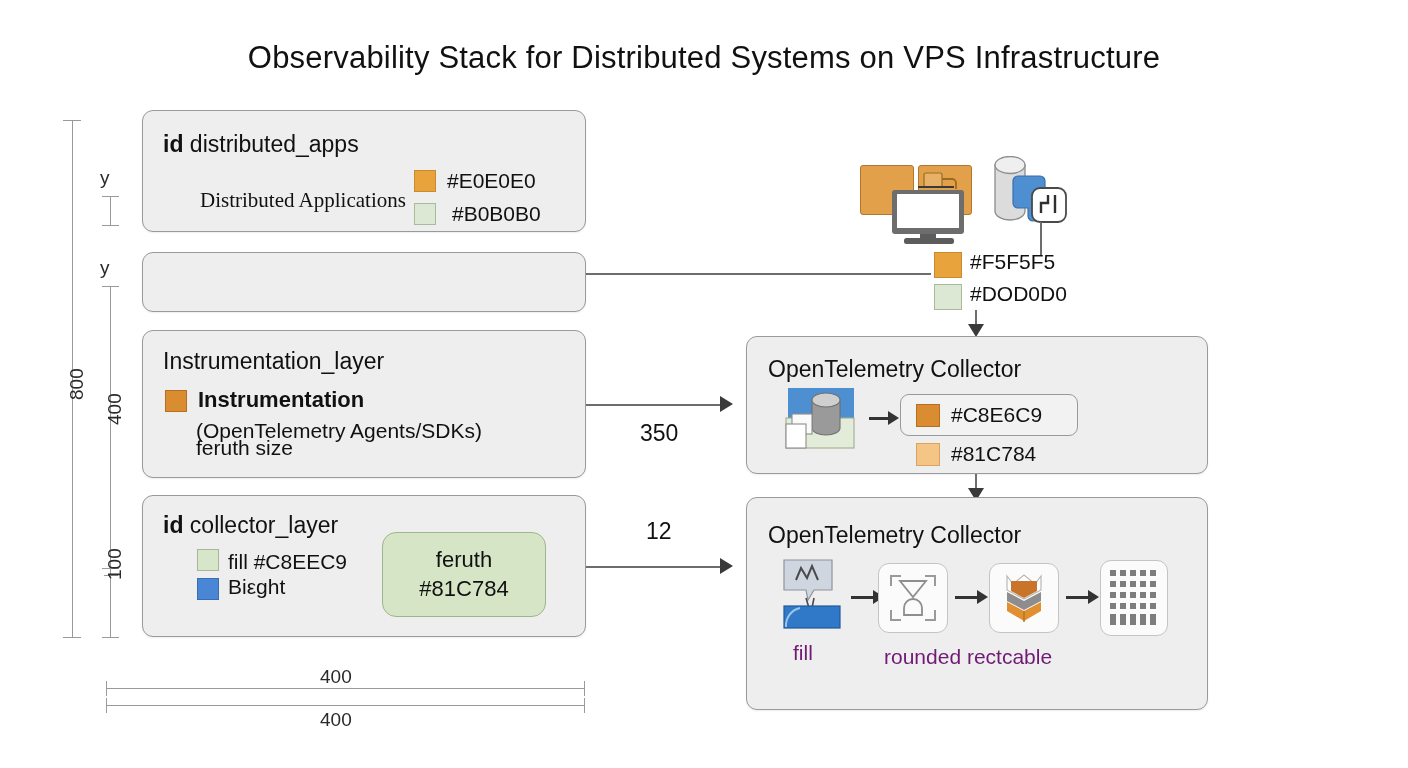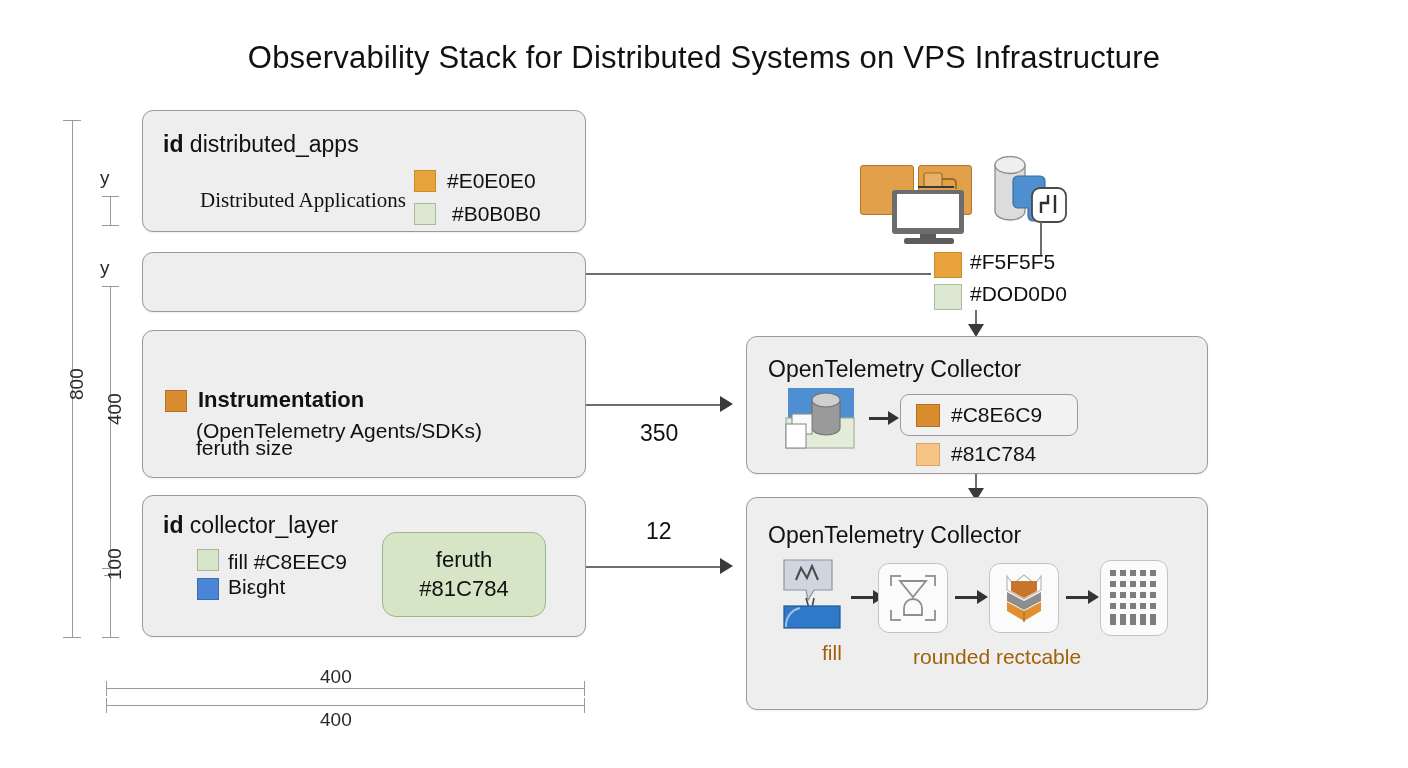--- a/index.html
+++ b/index.html
@@ -132,21 +132,21 @@
     box-sizing:border-box;
   }
   .pipeArrow{
     position:absolute;width:0;height:0;
     border-top:7px solid transparent;
     border-bottom:7px solid transparent;
     border-left:11px solid #333;
   }
   .pipeStem{position:absolute;height:3px;background:#333;}
   .iconCaption{
-    position:absolute;font-size:21px;color:#a16207;white-space:nowrap;margin-left:29px;
+    position:absolute;font-size:21px;color:#701a75;white-space:nowrap;
   }
 </style>
 </head>
 <body>
 
 <div id="stage">
 
   <div id="title">Observability Stack for Distributed Systems on VPS Infrastructure</div>
 
   <div class="dimLine dimV" style="left:72px;top:120px;height:518px;"></div>
@@ -190,20 +190,21 @@
   <div class="sw orange" style="left:414px;top:170px;"></div>
   <div class="swLabel" style="left:447px;top:169px;">#E0E0E0</div>
   <div class="sw green" style="left:414px;top:203px;"></div>
   <div class="swLabel" style="left:452px;top:202px;">#B0B0B0</div>
 
   <div class="node" style="left:142px;top:252px;width:444px;height:60px;"></div>
 
   <div class="conn connH" style="left:586px;top:273px;width:345px;"></div>
 
   <div class="node" style="left:142px;top:330px;width:444px;height:148px;"></div>
+  <div class="nodeTitle" style="left:163px;top:348px;">Instrumentation_layer</div>
   <div class="sw orange2" style="left:165px;top:390px;"></div>
   <div class="bodyText b" style="left:198px;top:387px;">Instrumentation</div>
   <div class="bodyText" style="left:196px;top:419px;">(OpenTelemetry Agents/SDKs)</div>
   <div class="bodyText" style="left:196px;top:436px;">feruth size</div>
 
   <div class="conn connH" style="left:586px;top:404px;width:134px;"></div>
   <div class="arrowR" style="left:720px;top:396px;"></div>
   <div class="edgeLabel" style="left:640px;top:388px;margin-top:32px;">350</div>
 
   <div class="node" style="left:142px;top:495px;width:444px;height:142px;"></div>

